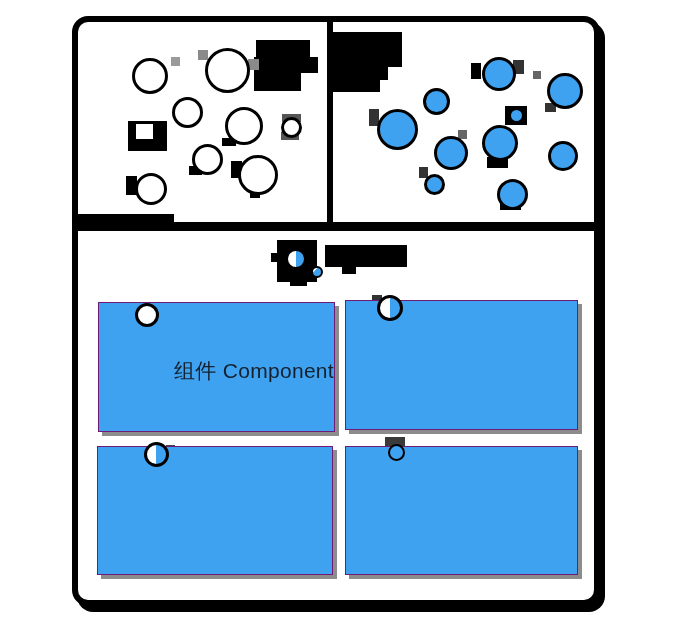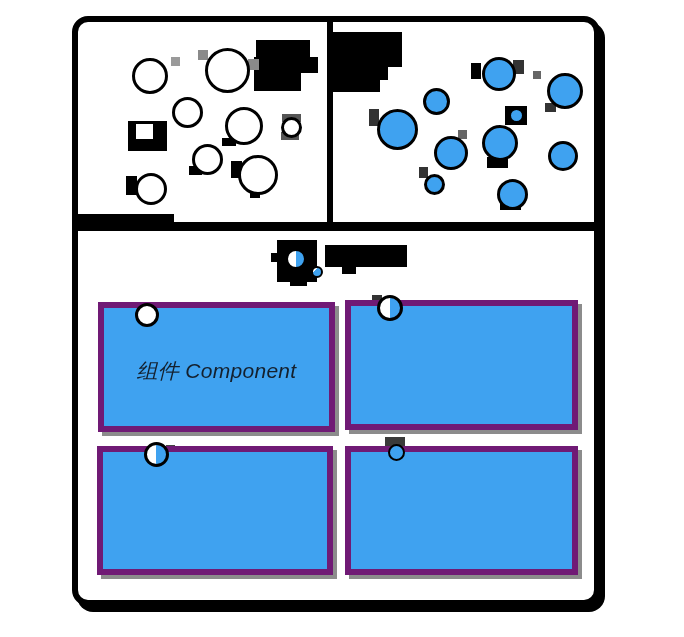--- a/index.html
+++ b/index.html
@@ -10,23 +10,23 @@
   .abs{position:absolute;box-sizing:border-box;}
   .frame{
     background:#ffffff;border:6px solid #000000;border-radius:16px;
     box-shadow:5px 6px 0 #000000;
   }
   .divider{background:#000000;}
   .blob{background:#000000;}
   .circle{border-radius:50%;border:3px solid #000000;background:#ffffff;}
   .circle.thin{border-width:2px;}
   .card{
-    border:6px solid #701a75;
+    border:1px solid #701a75;
     box-shadow:4px 4px 0 #8C8C8C;
-    display:flex;align-items:center;justify-content:center;font-style:italic;
+    display:flex;align-items:center;justify-content:flex-end;
   }
   .card-label{
     font-size:21px;color:#14202D;letter-spacing:0.3px;padding-top:8px;
     white-space:nowrap;
   }
 </style>
 </head>
 <body>
 
 <div class="abs frame" id="diagram-frame" style="left: 72px; top: 16px; width: 528px; height: 590px;"></div>

